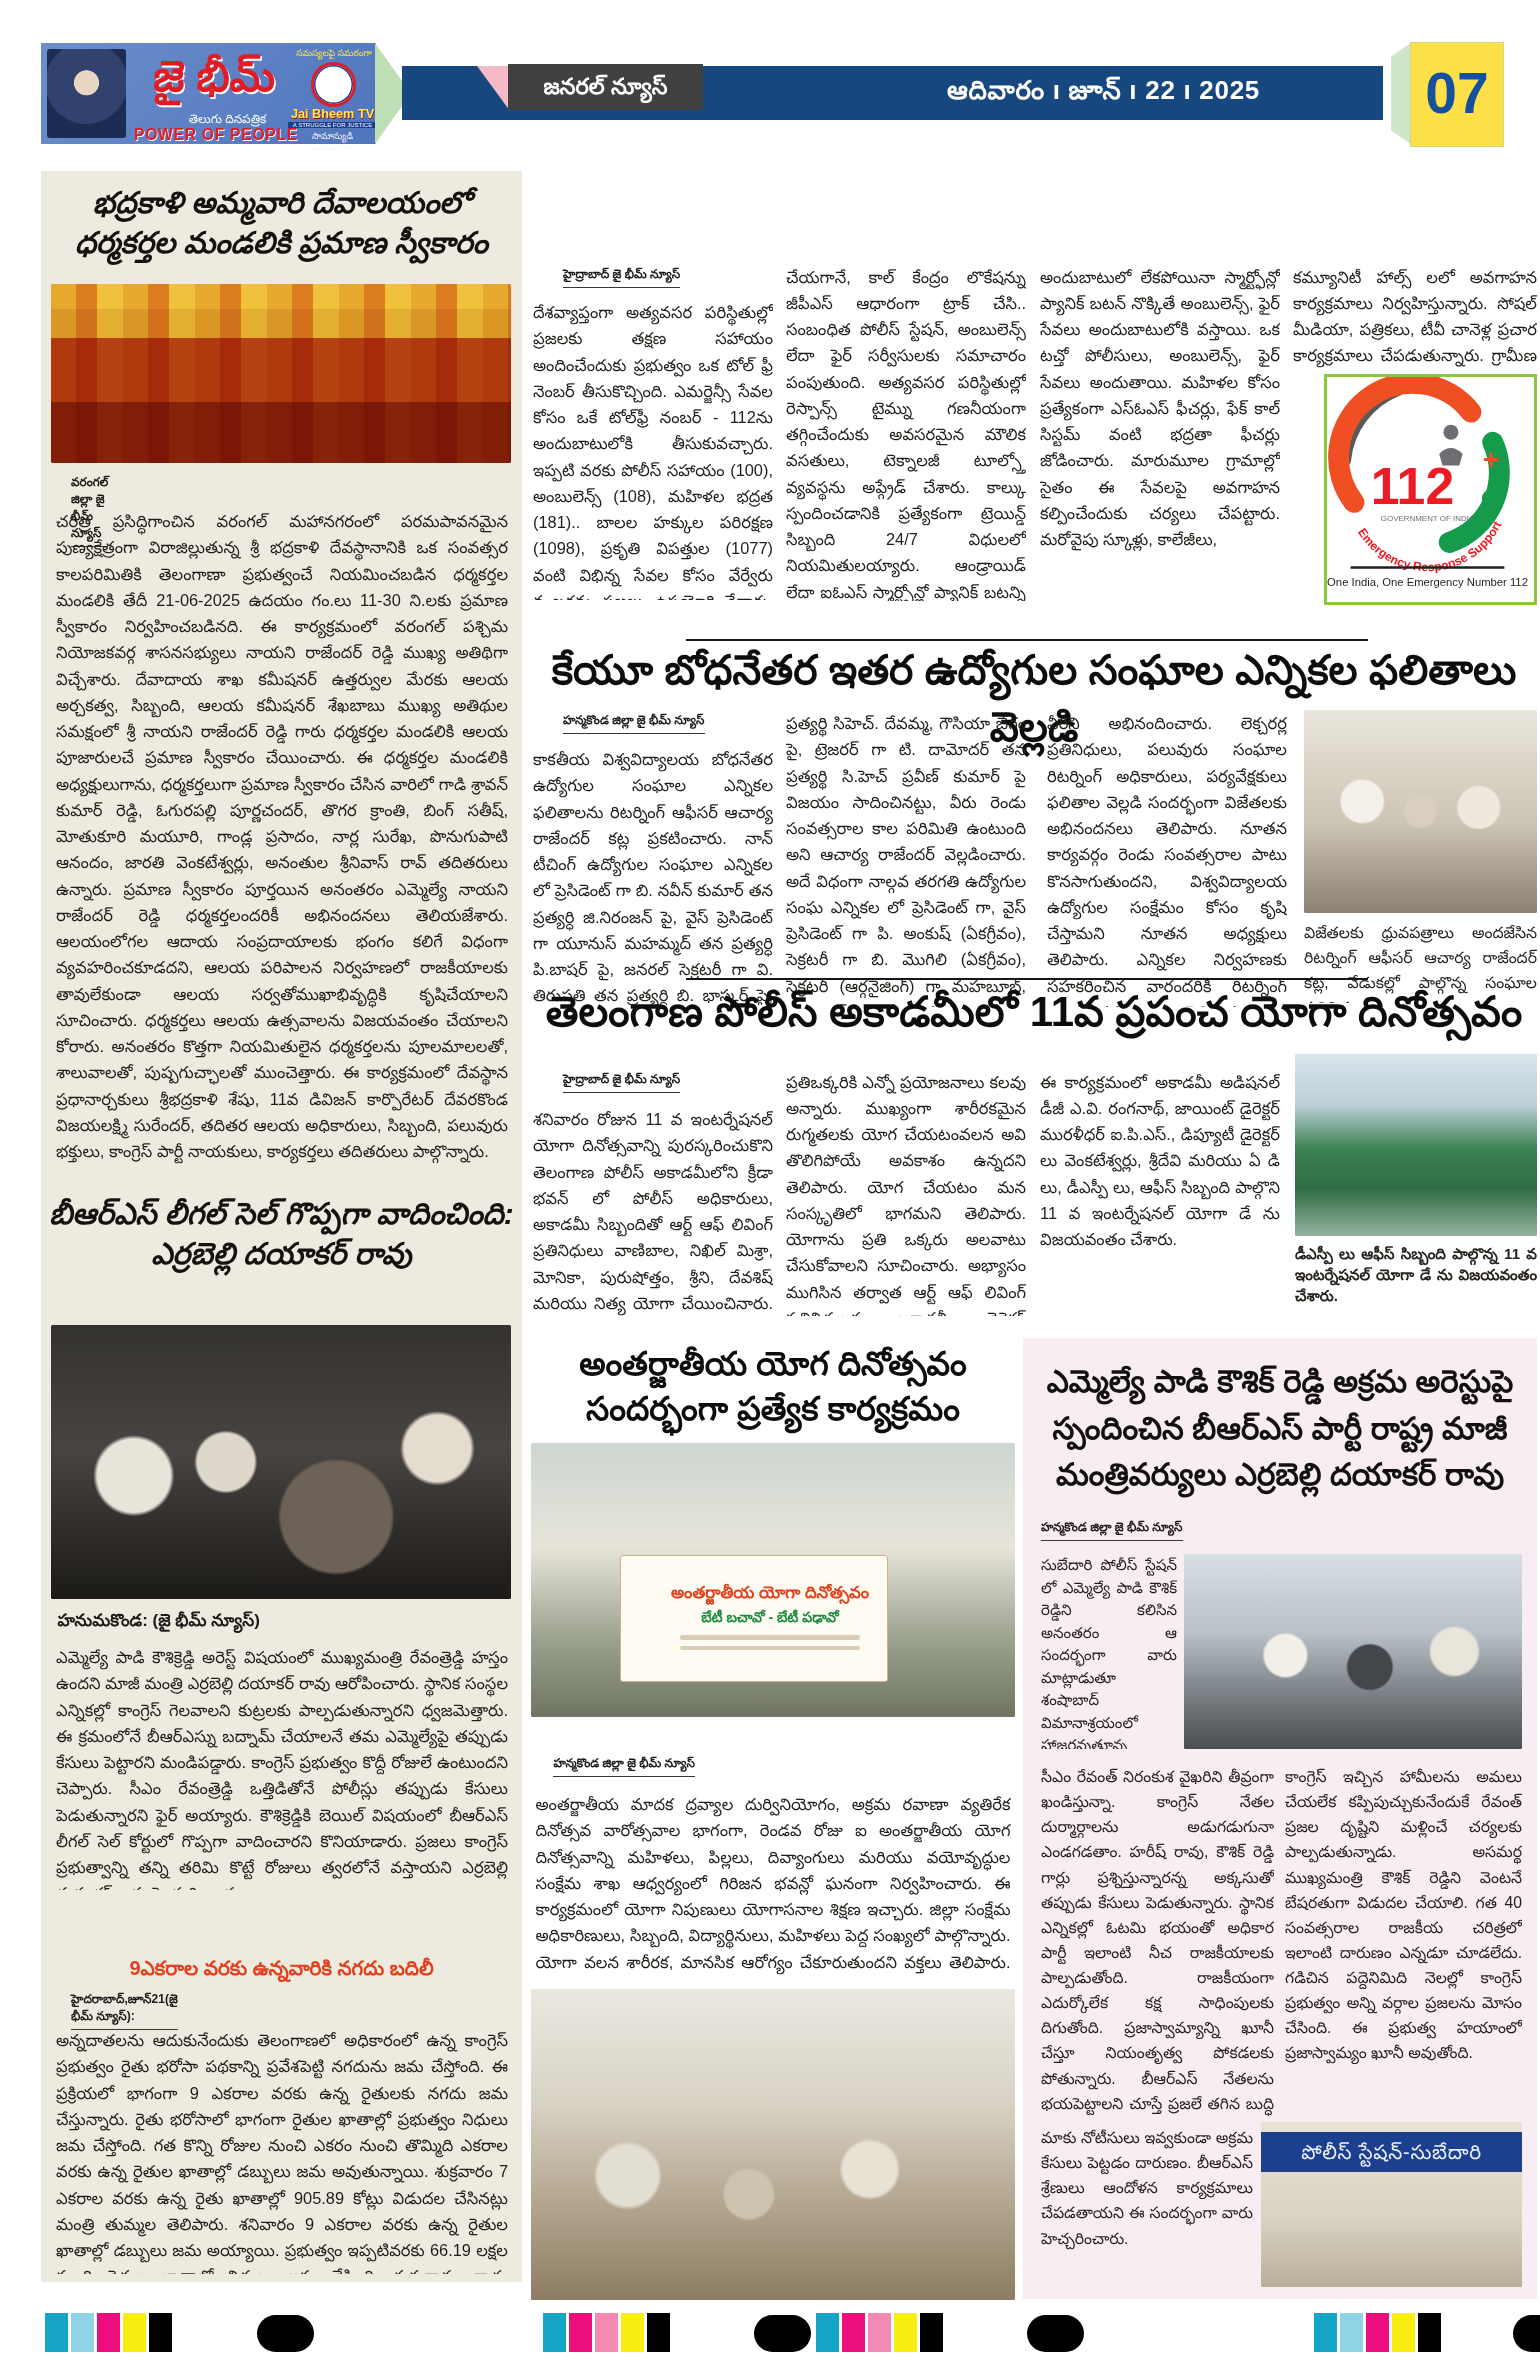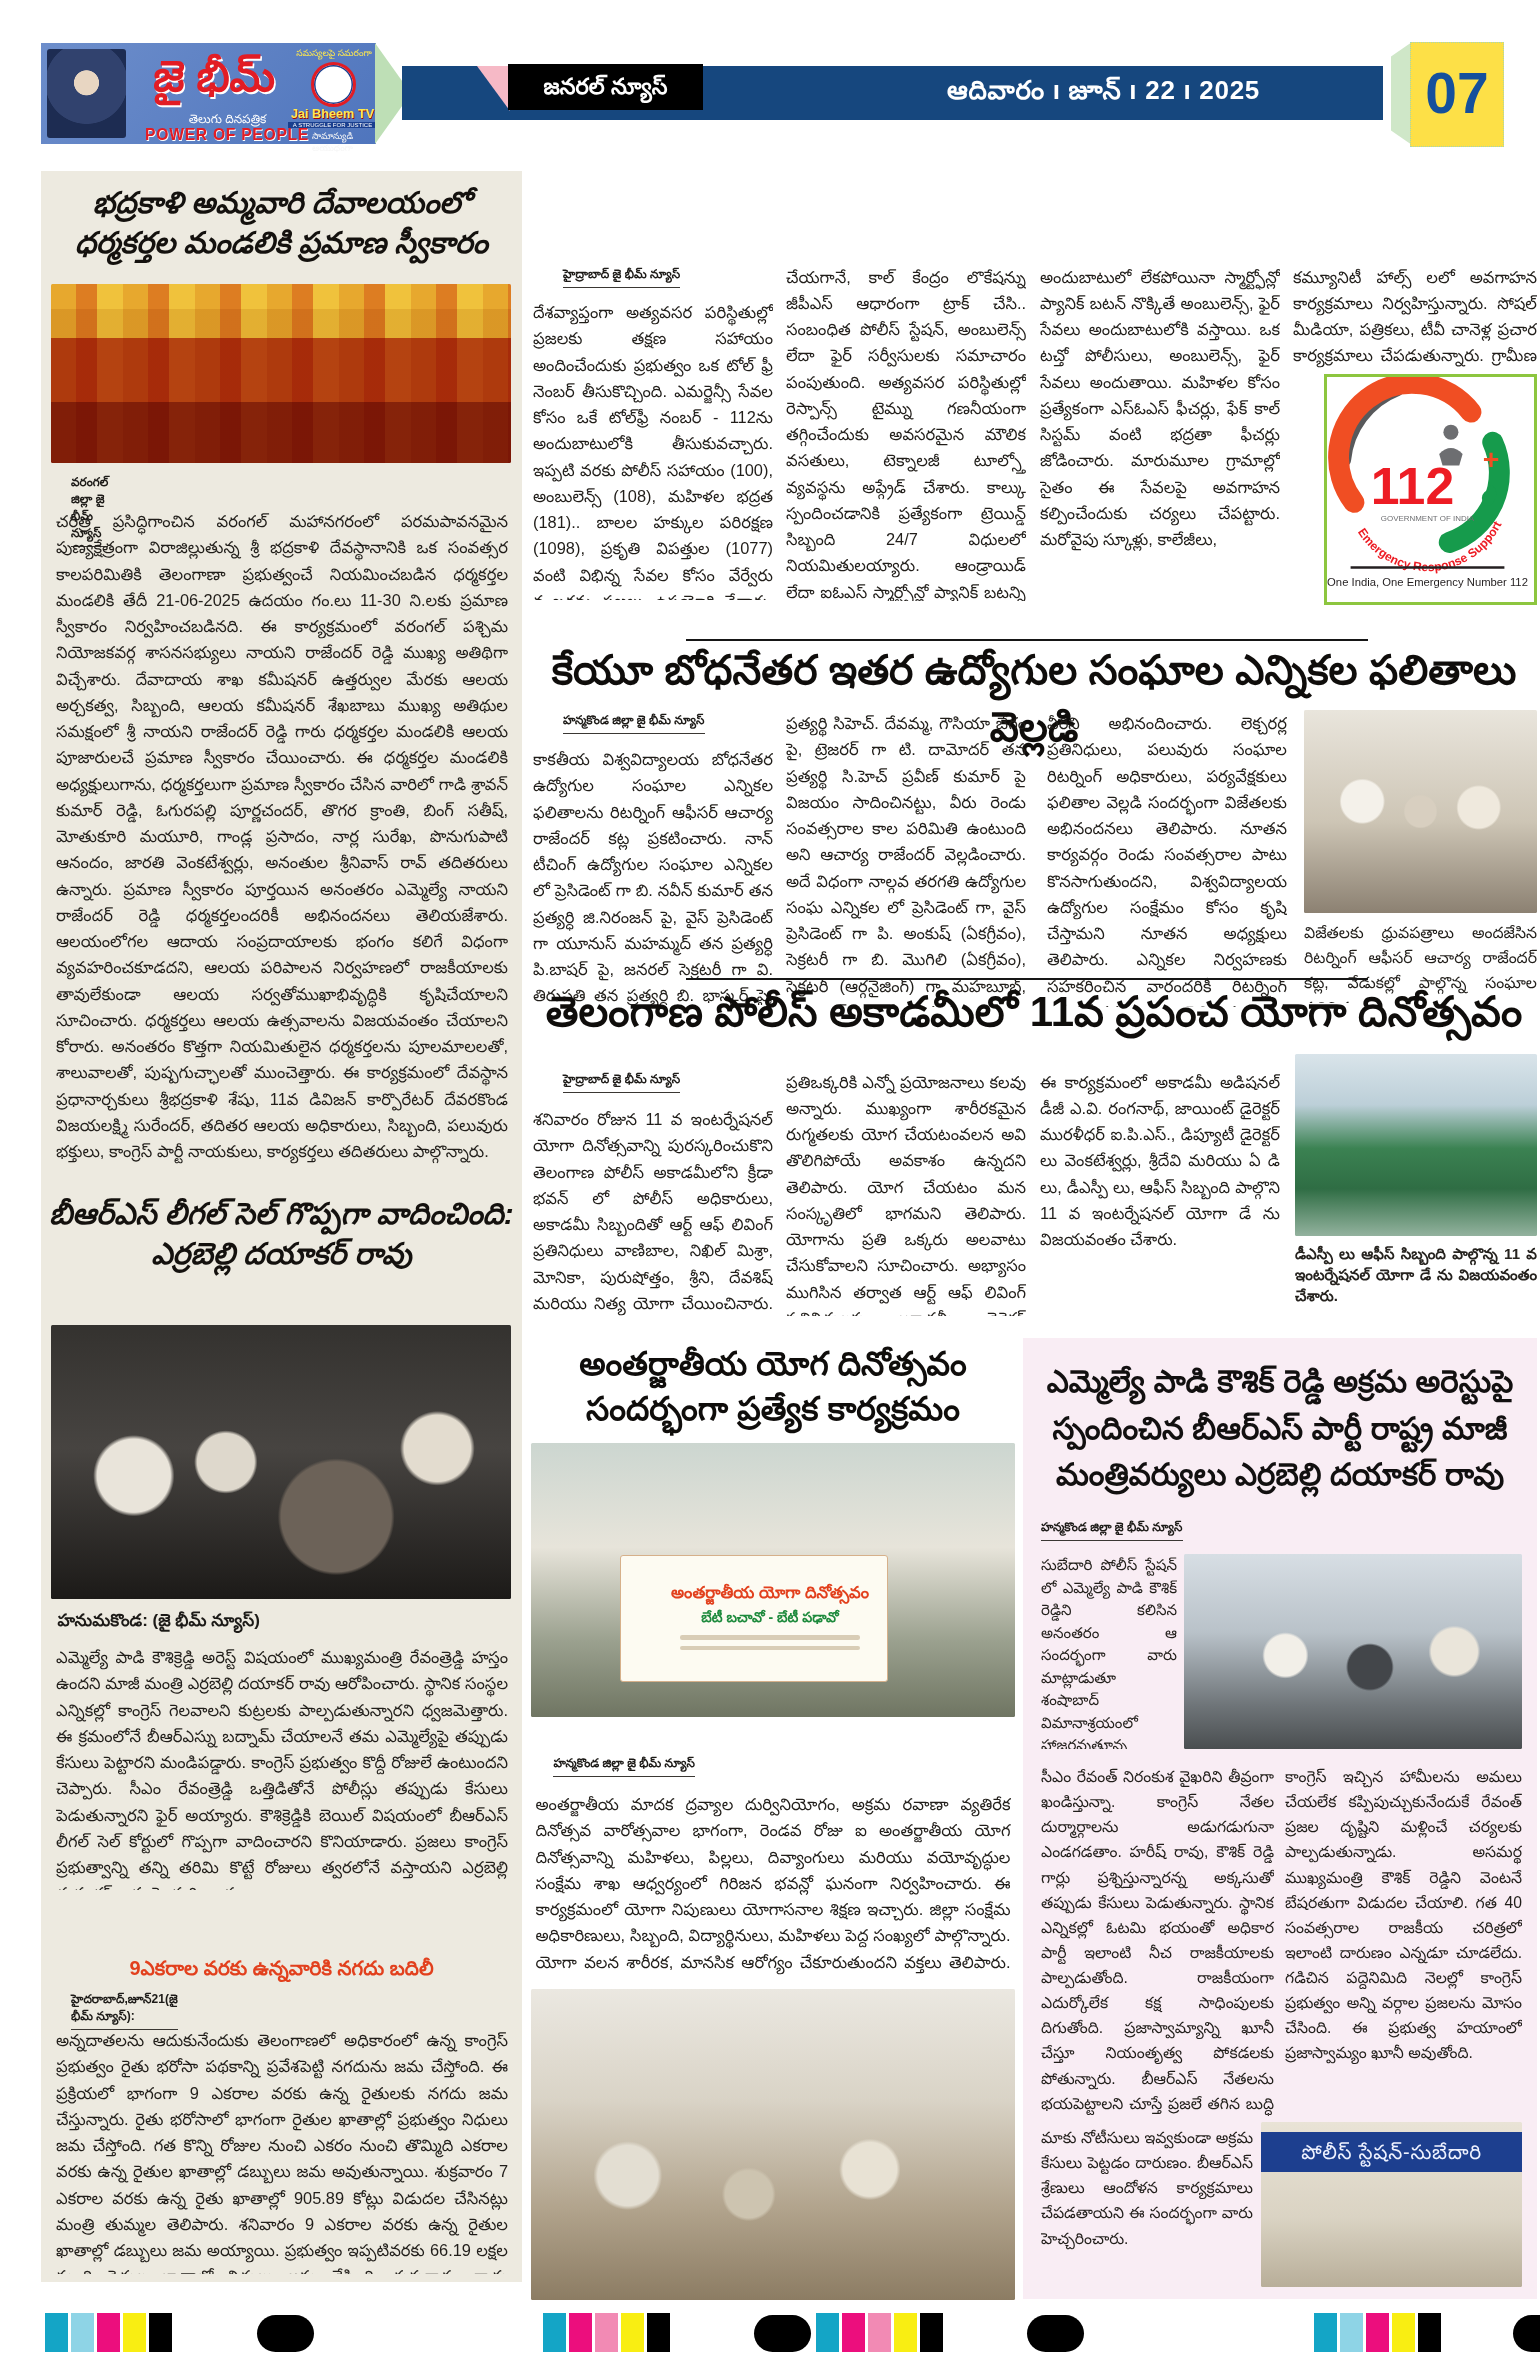--- a/index.html
+++ b/index.html
@@ -15,34 +15,34 @@
   .photo{overflow:hidden;border-radius:1.5px;}
   
   #logo-box{left:41px;top:43px;width:335px;height:101px;background:linear-gradient(135deg,#6d8ecb,#4f75bd);}
   #ambedkar{left:6px;top:6px;width:79px;height:89px;background:
      radial-gradient(circle at 50% 38%,#e8d6c2 0 18%,#31426e 19% 60%,#1d2c52 61% 100%),
      linear-gradient(180deg,#9db4dd,#5d79ad);background-blend-mode:normal;border-radius:3px;}
   #masthead-title{left:88px;top:12px;width:171px;font-size:43px;font-weight:800;color:#e21c24;
      text-shadow:1.5px 1.5px 0 #ffffff;transform:skewX(-4deg);line-height:1.0;text-align:center;}
   #masthead-subtitle{left:112px;top:69px;width:149px;color:#fdfdfd;font-size:12px;text-align:center;}
   #masthead-tagline{left:82px;top:83px;width:186px;color:#e21c24;font-size:15.7px;font-weight:800;
-     letter-spacing:0.7px;text-shadow:0.7px 0.7px 0 #fff;text-align:right;}
+     letter-spacing:0.7px;text-shadow:0.7px 0.7px 0 #fff;text-align:center;}
   #slogan-top{left:252px;top:4.5px;width:82px;color:#ffe94d;font-size:9px;text-align:center;}
   #tv-circle{left:270px;top:19.4px;width:39px;height:39px;border-radius:50%;background:#ffffff;
      border:3px solid #e21c24;box-shadow:0 0 0 1.5px #1a3f8f inset;}
   #tv-name{left:247px;top:64px;width:89px;color:#ffe94d;font-size:12.7px;font-weight:800;text-align:center;
      text-shadow:0.7px 0.7px 0 #a00;}
   #tv-tagline{left:247px;top:79px;width:89px;color:#ffffff;font-size:6px;text-align:center;background:#1a3f8f;}
   #slogan-bottom{left:250px;top:88px;width:83px;color:#f6f6f6;font-size:9px;text-align:center;}
   #green-wedge{left:375px;top:43px;width:36px;height:101px;background:#bedfb6;
      clip-path:polygon(0 0,100% 50%,0 100%);}
   #blue-bar{left:402px;top:66px;width:981px;height:54px;background:#16477e;}
   #pink-wedge{left:477px;top:66px;width:33px;height:45px;background:#f6b9c6;
      clip-path:polygon(0 0,100% 0,100% 100%);}
-  #section-box{left:508px;top:64px;width:195px;height:46px;background:#000000;}
+  #section-box{left:508px;top:64px;width:195px;height:46px;background:#404040;}
   #section-box div{line-height:46px;font-size:22.4px;font-weight:800;color:#ffffff;text-align:center;}
   #date-text{left:850px;top:75px;width:507px;color:#ffffff;font-size:26px;font-weight:800;
      text-align:center;letter-spacing:0.7px;}
   #page-bevel{left:1391px;top:42px;width:21px;height:103px;background:#cfe7c8;
      clip-path:polygon(100% 0,0 14%,0 86%,100% 100%);}
   #page-box{left:1410px;top:42px;width:92px;height:103px;background:#fde047;border:1.5px dotted #9fd4b9;}
   #page-box div{line-height:100px;font-size:57px;font-weight:800;color:#15509c;text-align:center;}
   
   #left-col{left:41px;top:171px;width:481px;height:2111px;background:#edeae0;}
   .lc{position:absolute;}

